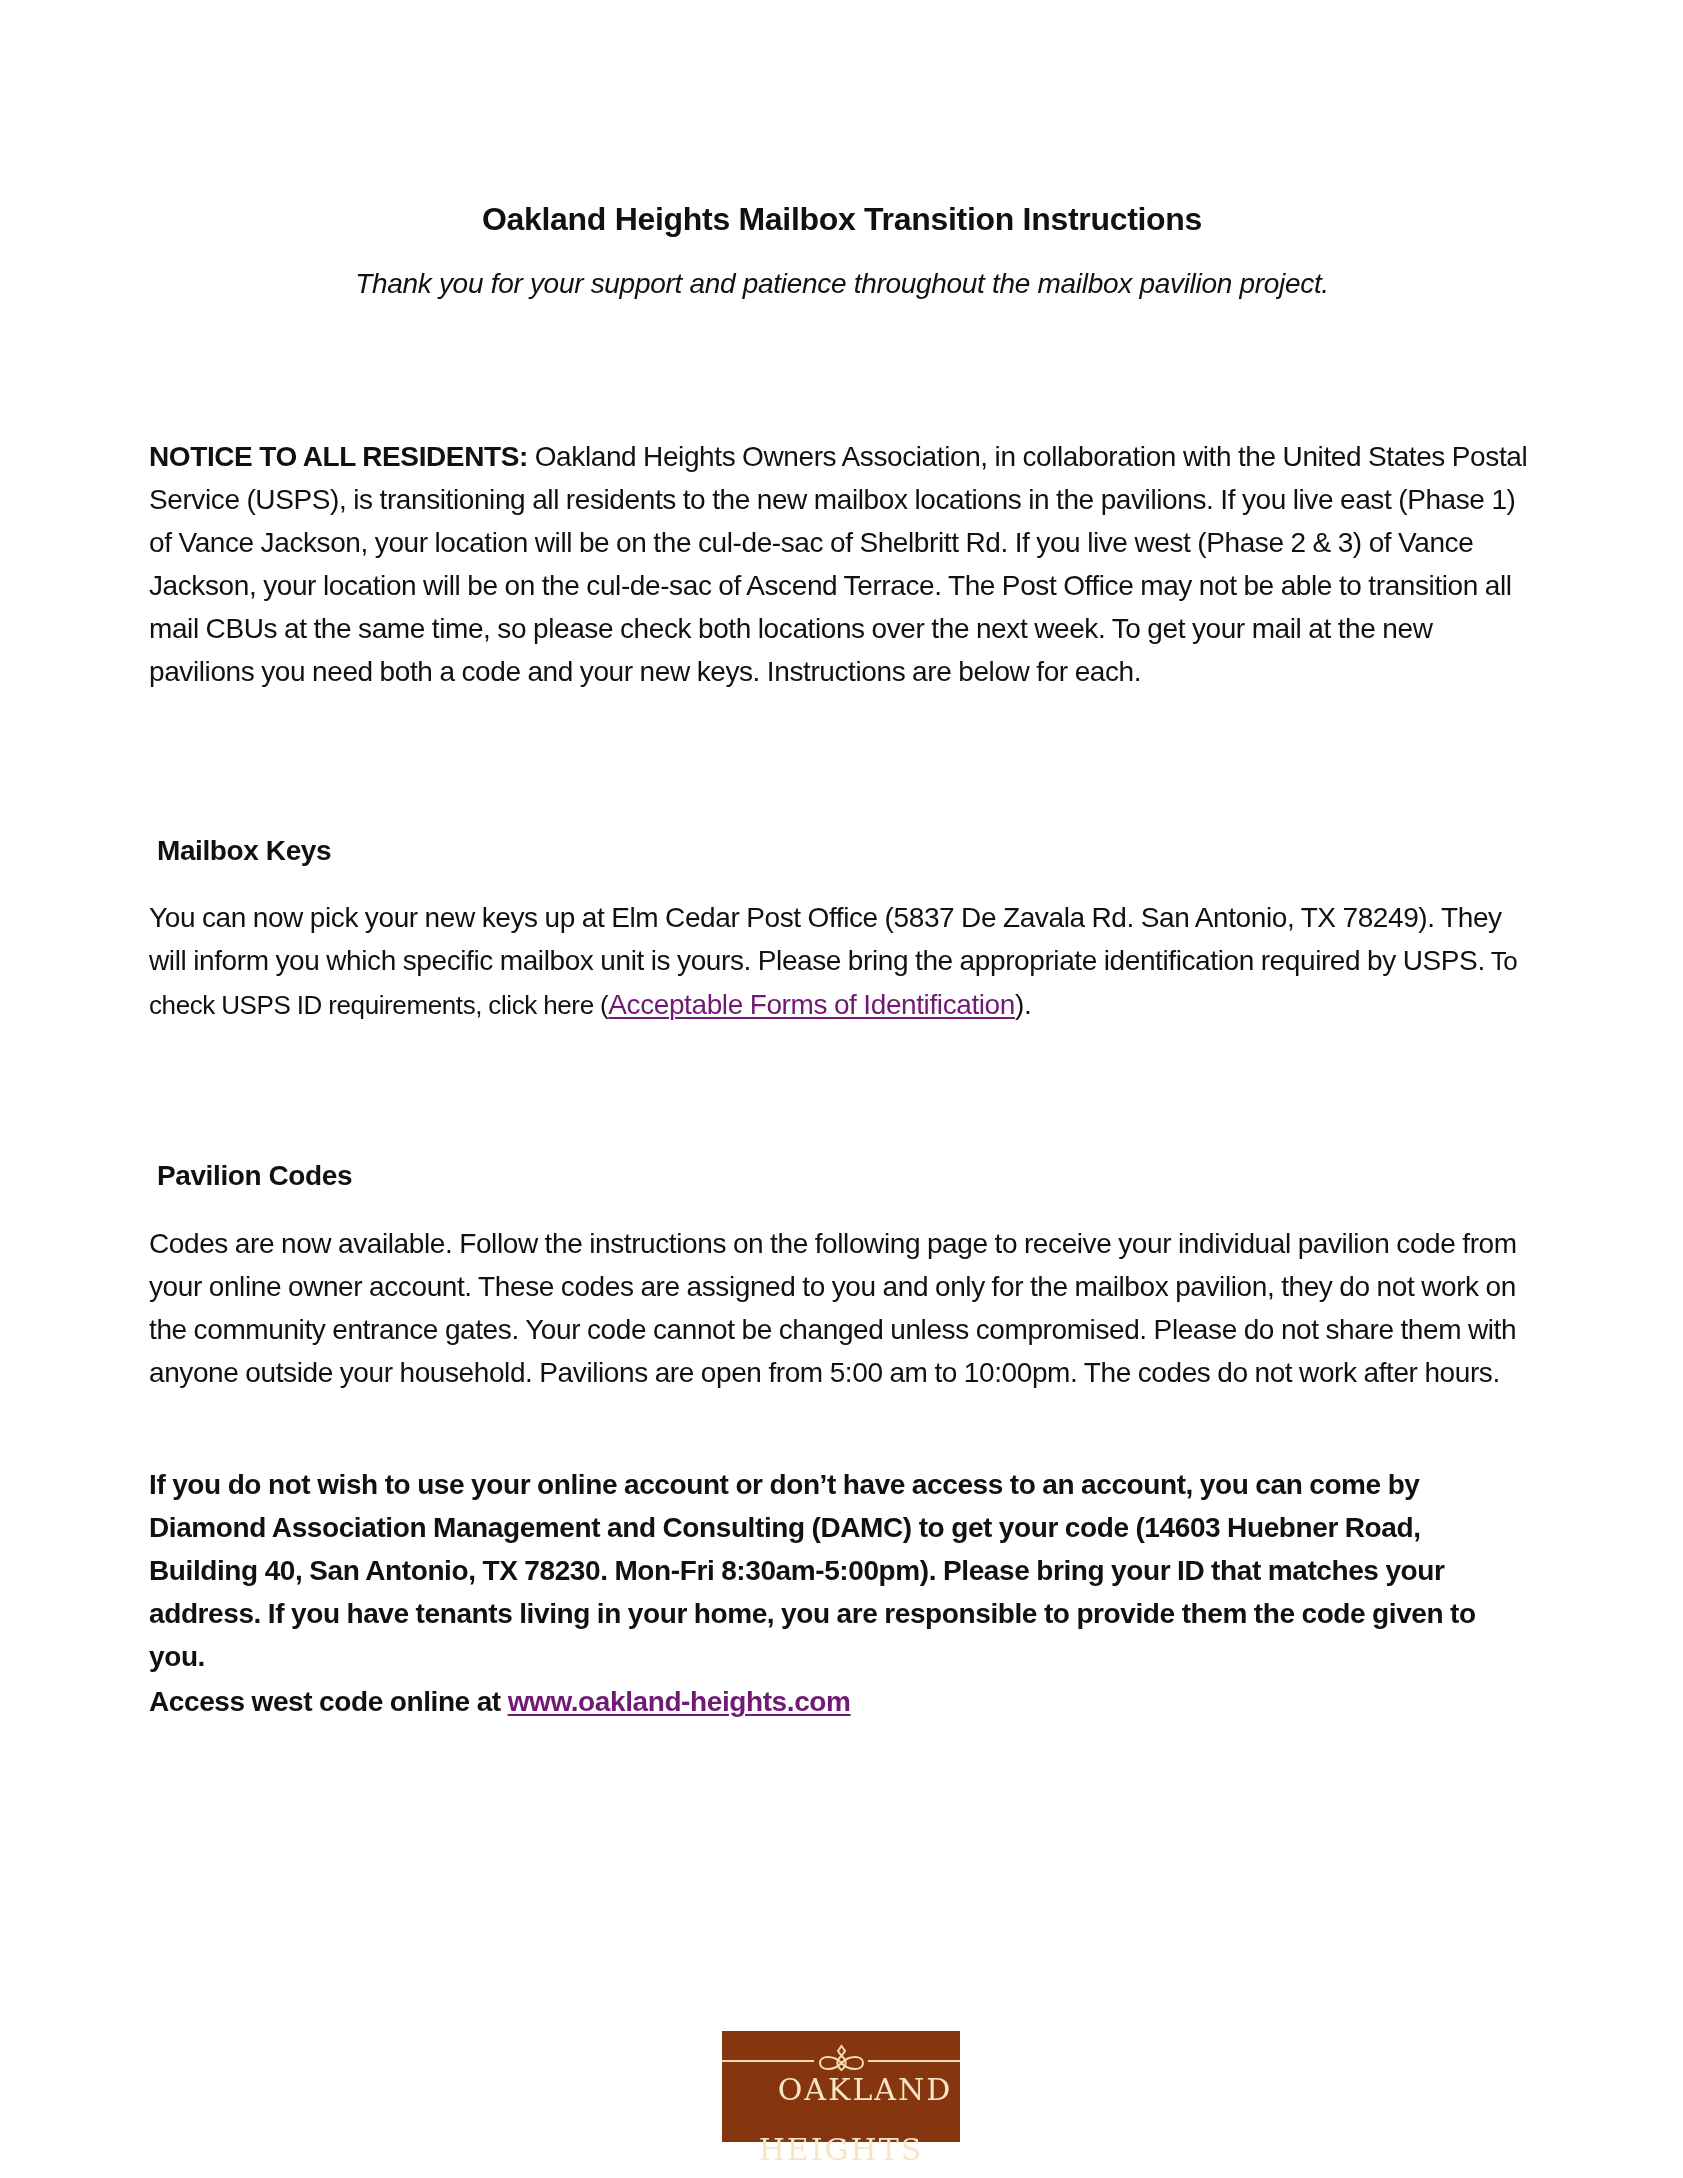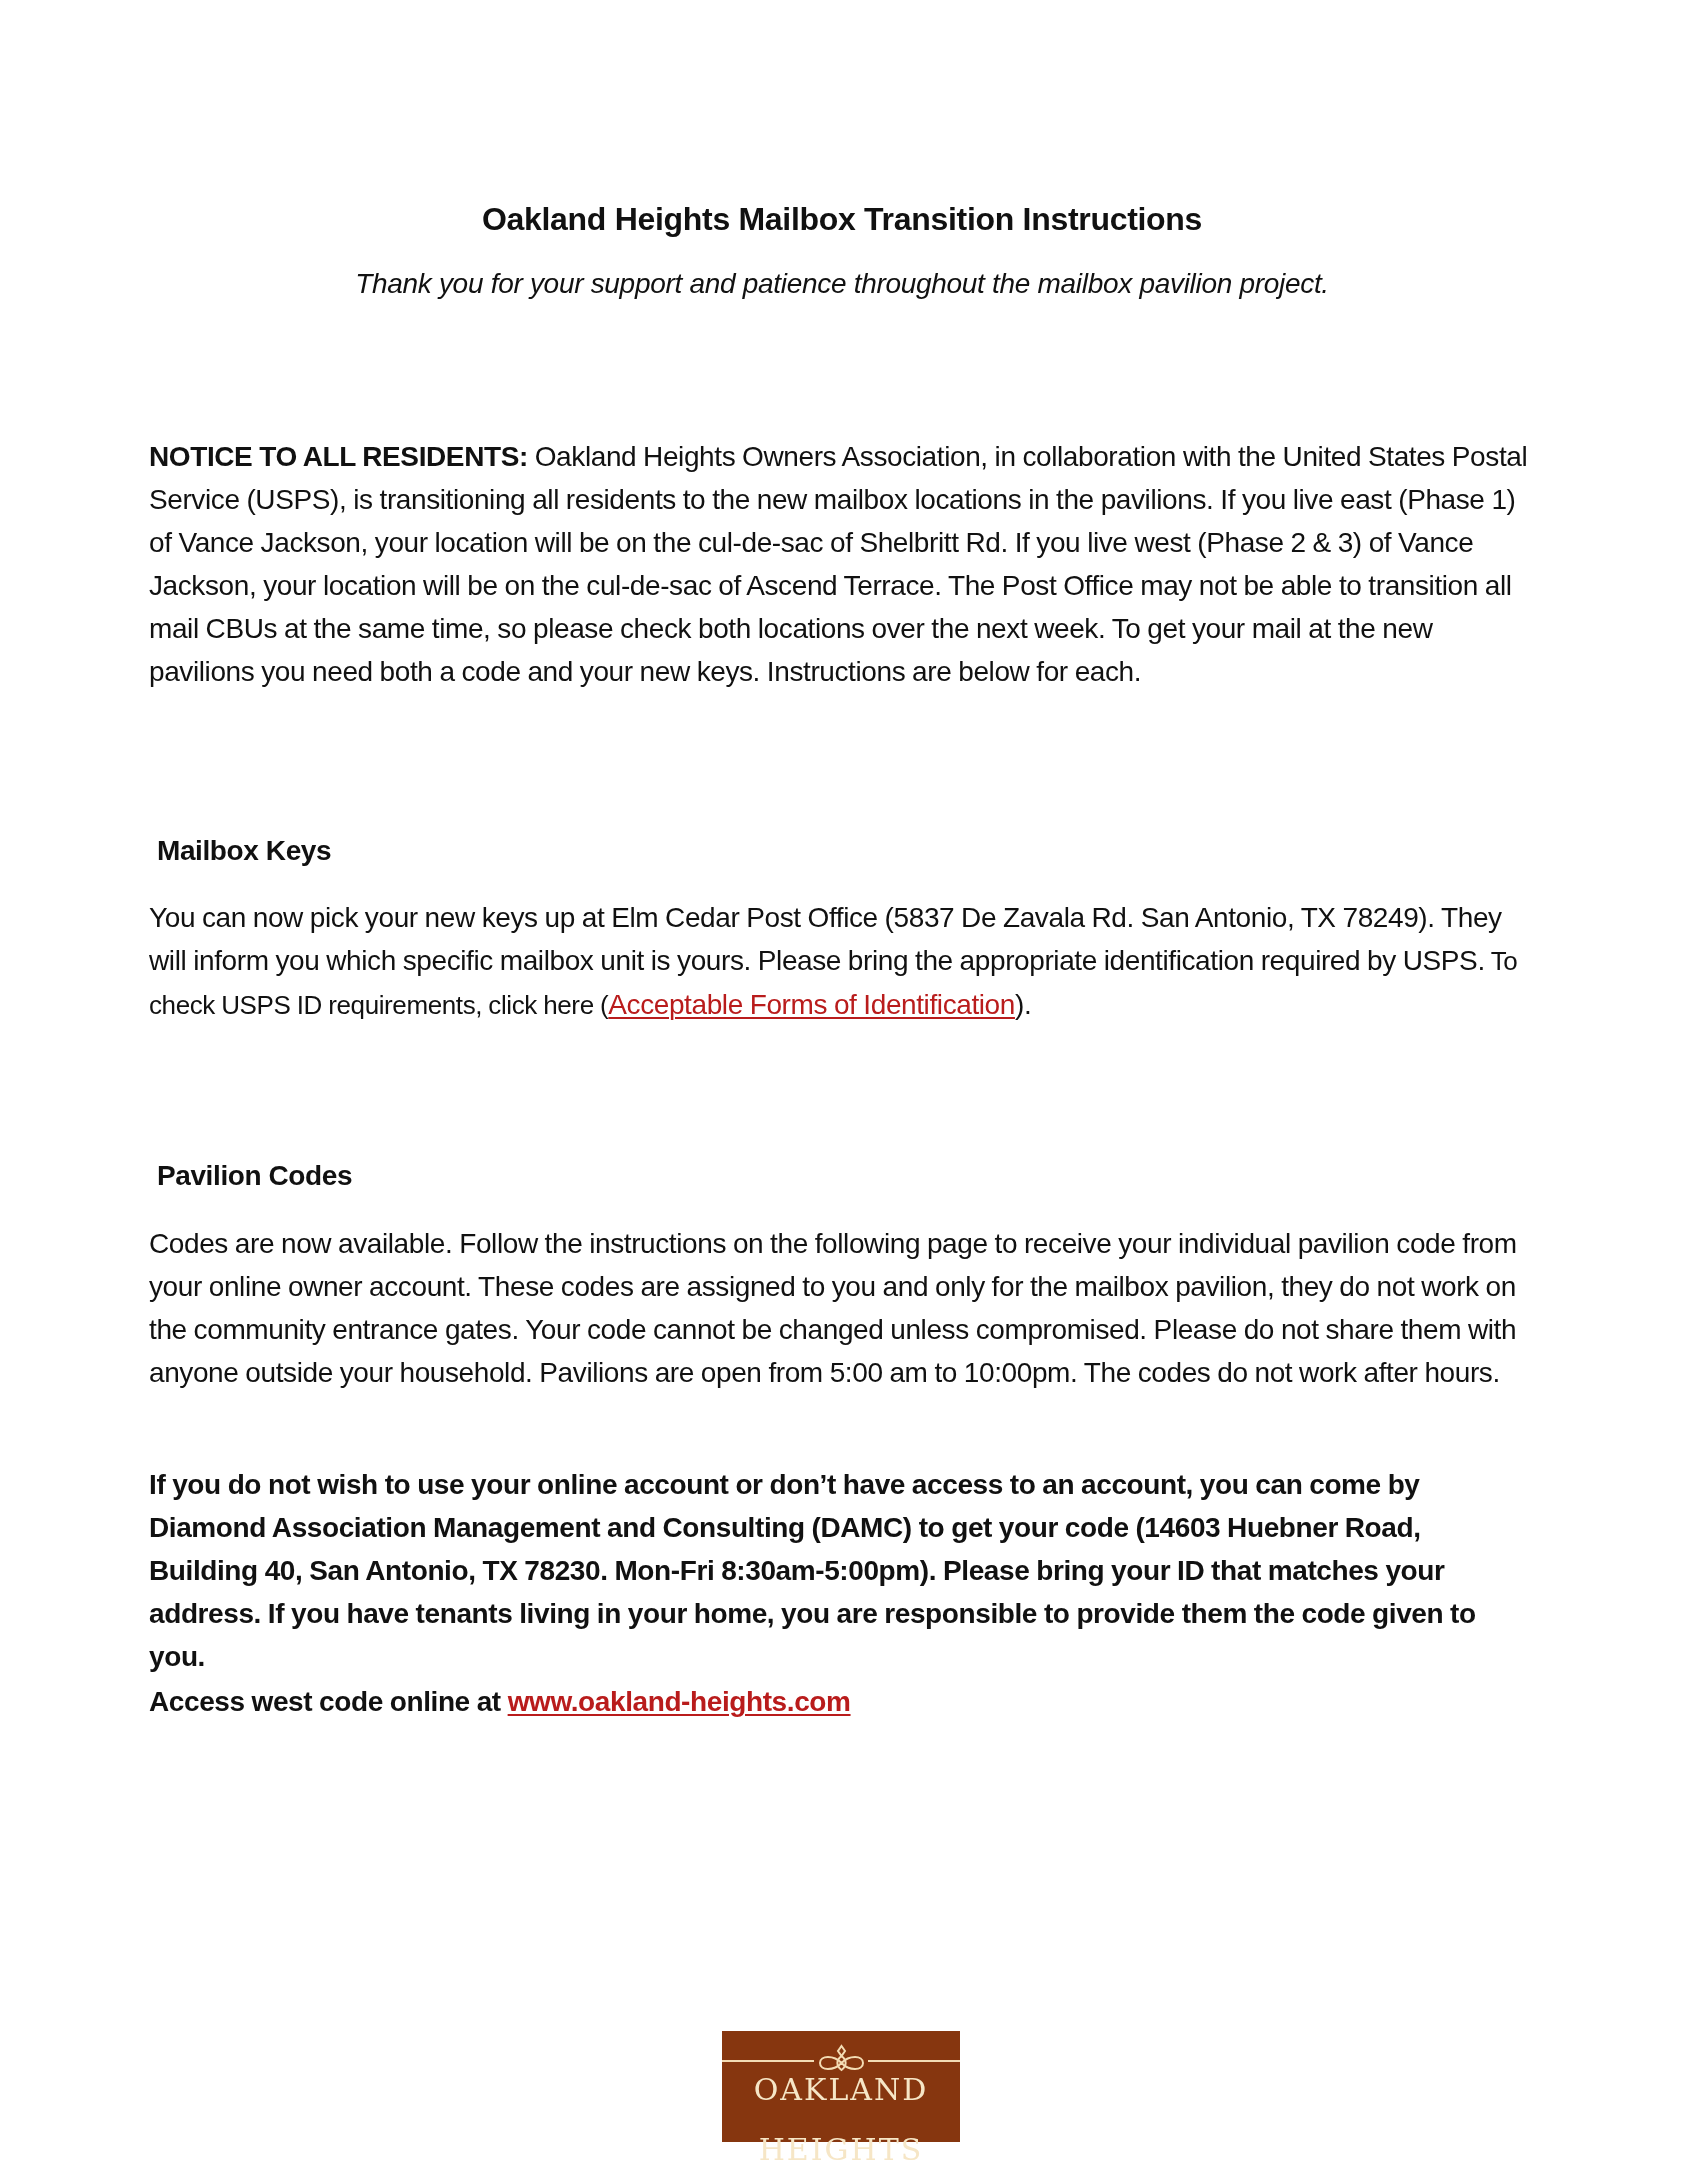--- a/index.html
+++ b/index.html
@@ -23,21 +23,21 @@
 
     .block {
       position: absolute; left: 149px; width: 1383px;
       font-size: 28px; line-height: 43px; letter-spacing: -0.4px;
       word-spacing: -0.5px;
     }
     .block p { margin: 0; }
     .bold { font-weight: bold; }
     .heading { font-weight: bold; font-size: 28px; letter-spacing: -0.4px; position: absolute; left: 149px; line-height: 40px; margin-left: 8px; }
     .small { font-size: 26px; letter-spacing: -0.4px; }
-    a.link { color: #b91c1c; text-decoration: underline; text-decoration-thickness: 2px; text-underline-offset: 3px; }
+    a.link { color: #701a75; text-decoration: underline; text-decoration-thickness: 2px; text-underline-offset: 3px; }
 
     #notice { top: 435px; }
     #keys-heading { top: 831px; }
     #keys-body { top: 896px; }
     #codes-heading { top: 1156px; }
     #codes-body { top: 1222px; }
     #codes-body2 { top: 1463px; font-weight: bold; }
     #access { top: 1680px; }
 
     .logo {
@@ -48,21 +48,21 @@
       position: absolute; top: 29px; height: 2px; background: #f3dcb4;
     }
     .logo .rule-l { left: 0; width: 92px; }
     .logo .rule-r { right: 0; width: 92px; }
     .logo .ornament { position: absolute; left: 92px; top: 12px; width: 55px; height: 34px; }
     .logo .word {
       position: absolute; left: 0; width: 238px; text-align: center;
       font-family: "DejaVu Serif", serif; color: #f6e6c6; font-size: 30px;
       letter-spacing: 2px; line-height: 32px;
     }
-    .logo .w1 { top: 43px; }
+    .logo .w1 { top: 43px; padding-left: 24px; }
     .logo .w2 { top: 75px; margin-top: 28px; }
   </style>
 </head>
 <body>
 
 <div class="page">
 
   <div class="title">Oakland Heights Mailbox Transition Instructions</div>
 
   <div class="intro">

